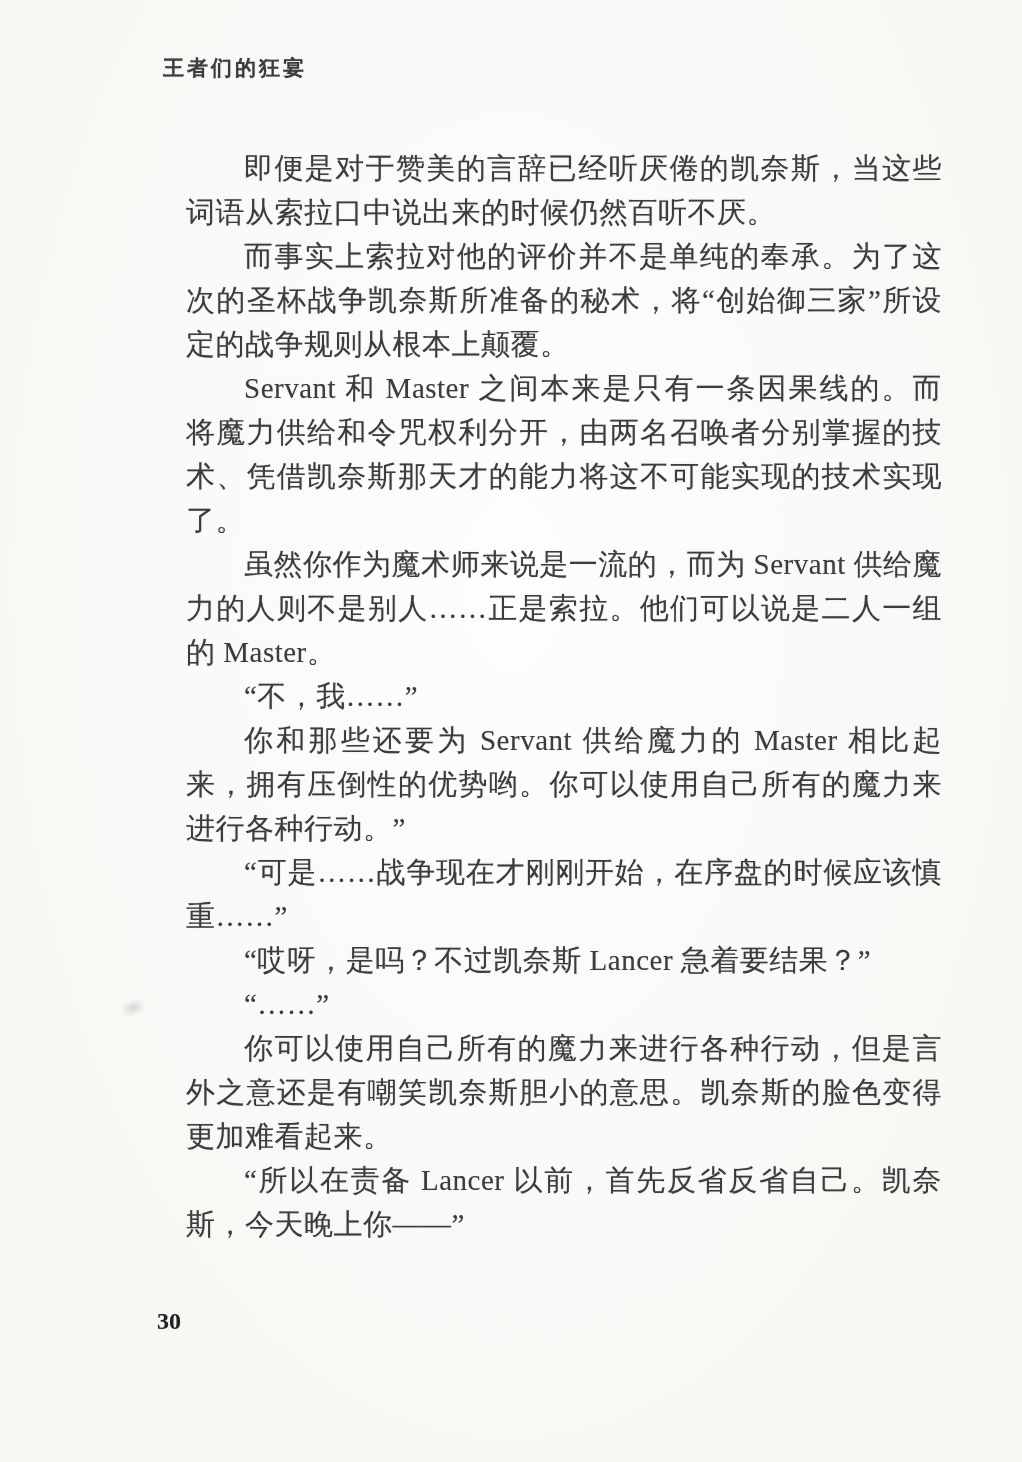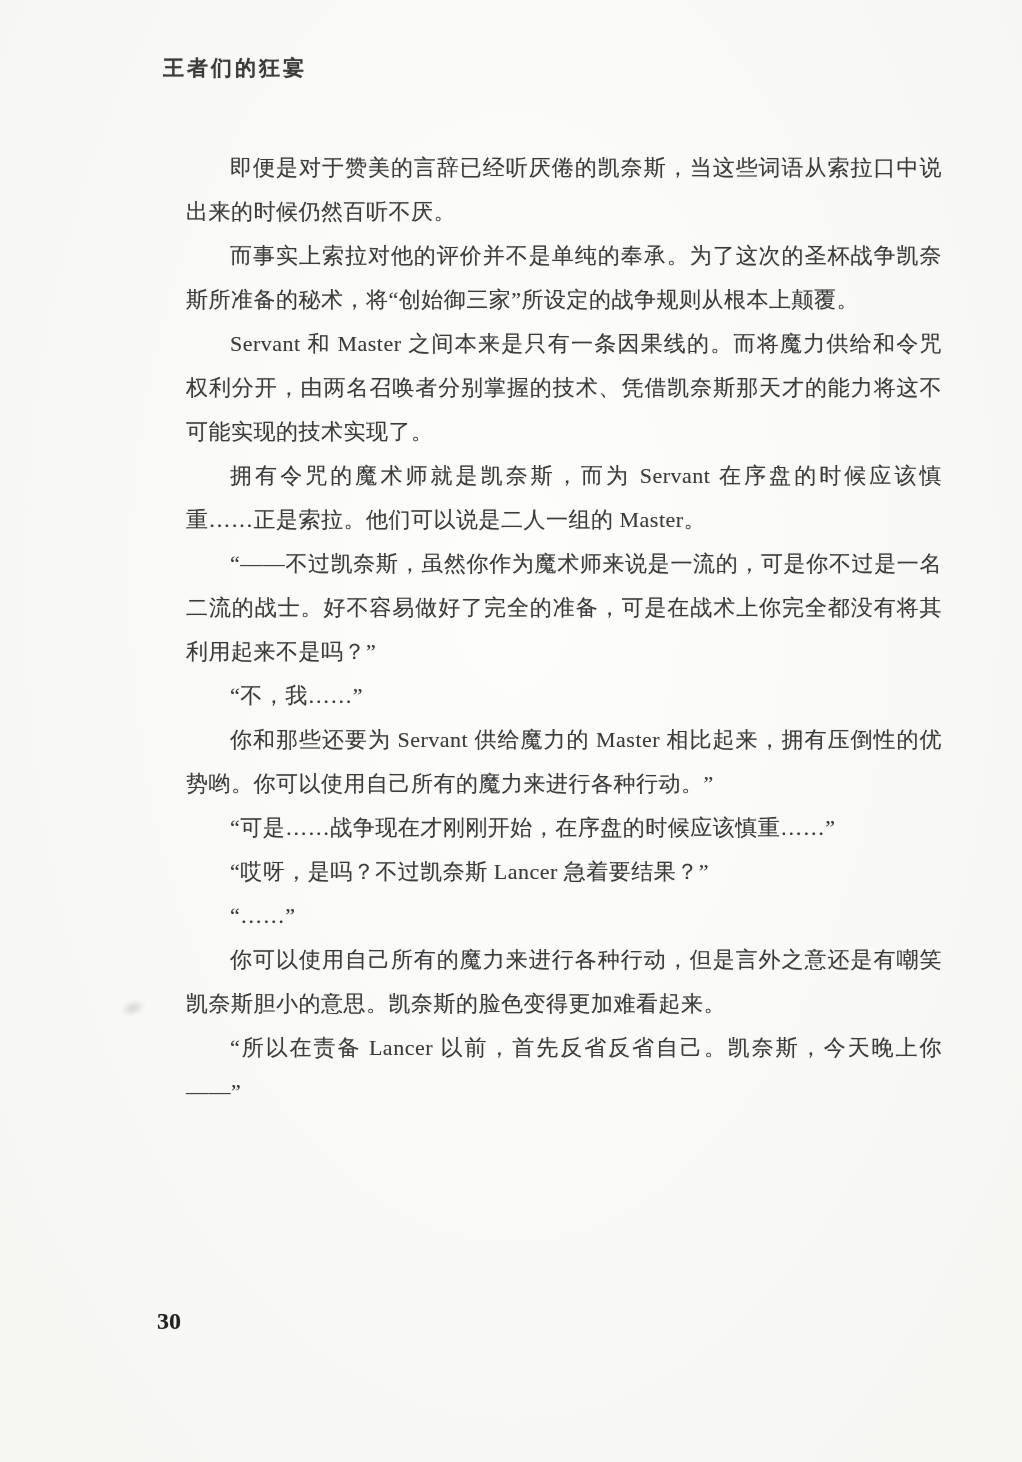--- a/index.html
+++ b/index.html
@@ -32,21 +32,21 @@
     font-size: 21px;
     letter-spacing: 3px;
     color: var(--ink);
     text-shadow: 0 0 1px rgba(80,80,80,0.45);
   }
   .page-body {
     position: absolute;
     left: 186px;
     top: 146px;
     width: 756px;
-    font-size: 22px;
+    font-size: 29px;
     line-height: 44px;
     color: var(--ink);
     text-shadow: 0 0 1px rgba(90,90,90,0.4);
     letter-spacing: 0.5px;
   }
   .para {
     margin: 0;
     text-indent: 2em;
     text-align: justify;
     text-justify: inter-ideograph;
@@ -80,23 +80,22 @@
 
   <div class="running-header">王者们的狂宴</div>
 
   <div class="page-body">
   <p class="para">即便是对于赞美的言辞已经听厌倦的凯奈斯，当这些词语从索拉口中说出来的时候仍然百听不厌。</p>
 
   <p class="para">而事实上索拉对他的评价并不是单纯的奉承。为了这次的圣杯战争凯奈斯所准备的秘术，将“创始御三家”所设定的战争规则从根本上颠覆。</p>
 
   <p class="para">Servant 和 Master 之间本来是只有一条因果线的。而将魔力供给和令咒权利分开，由两名召唤者分别掌握的技术、凭借凯奈斯那天才的能力将这不可能实现的技术实现了。</p>
 
-  <p class="para">拥有令咒的魔术师就是凯奈斯，而为 Servant 在序盘的时候应该慎重……正是索拉。他们可以说是二人一组的 Master。</p>
+  <p class="para">虽然你作为魔术师来说是一流的，而为 Servant 供给魔力的人则不是别人……正是索拉。他们可以说是二人一组的 Master。</p>
 
-  <p class="para">“——不过凯奈斯，虽然你作为魔术师来说是一流的，可是你不过是一名二流的战士。好不容易做好了完全的准备，可是在战术上你完全都没有将其利用起来不是吗？”</p>
 
   <p class="para">“不，我……”</p>
 
 
   <p class="para">你和那些还要为 Servant 供给魔力的 Master 相比起来，拥有压倒性的优势哟。你可以使用自己所有的魔力来进行各种行动。”</p>
 
   <p class="para">“可是……战争现在才刚刚开始，在序盘的时候应该慎重……”</p>
 
   <p class="para">“哎呀，是吗？不过凯奈斯 Lancer 急着要结果？”</p>
 

